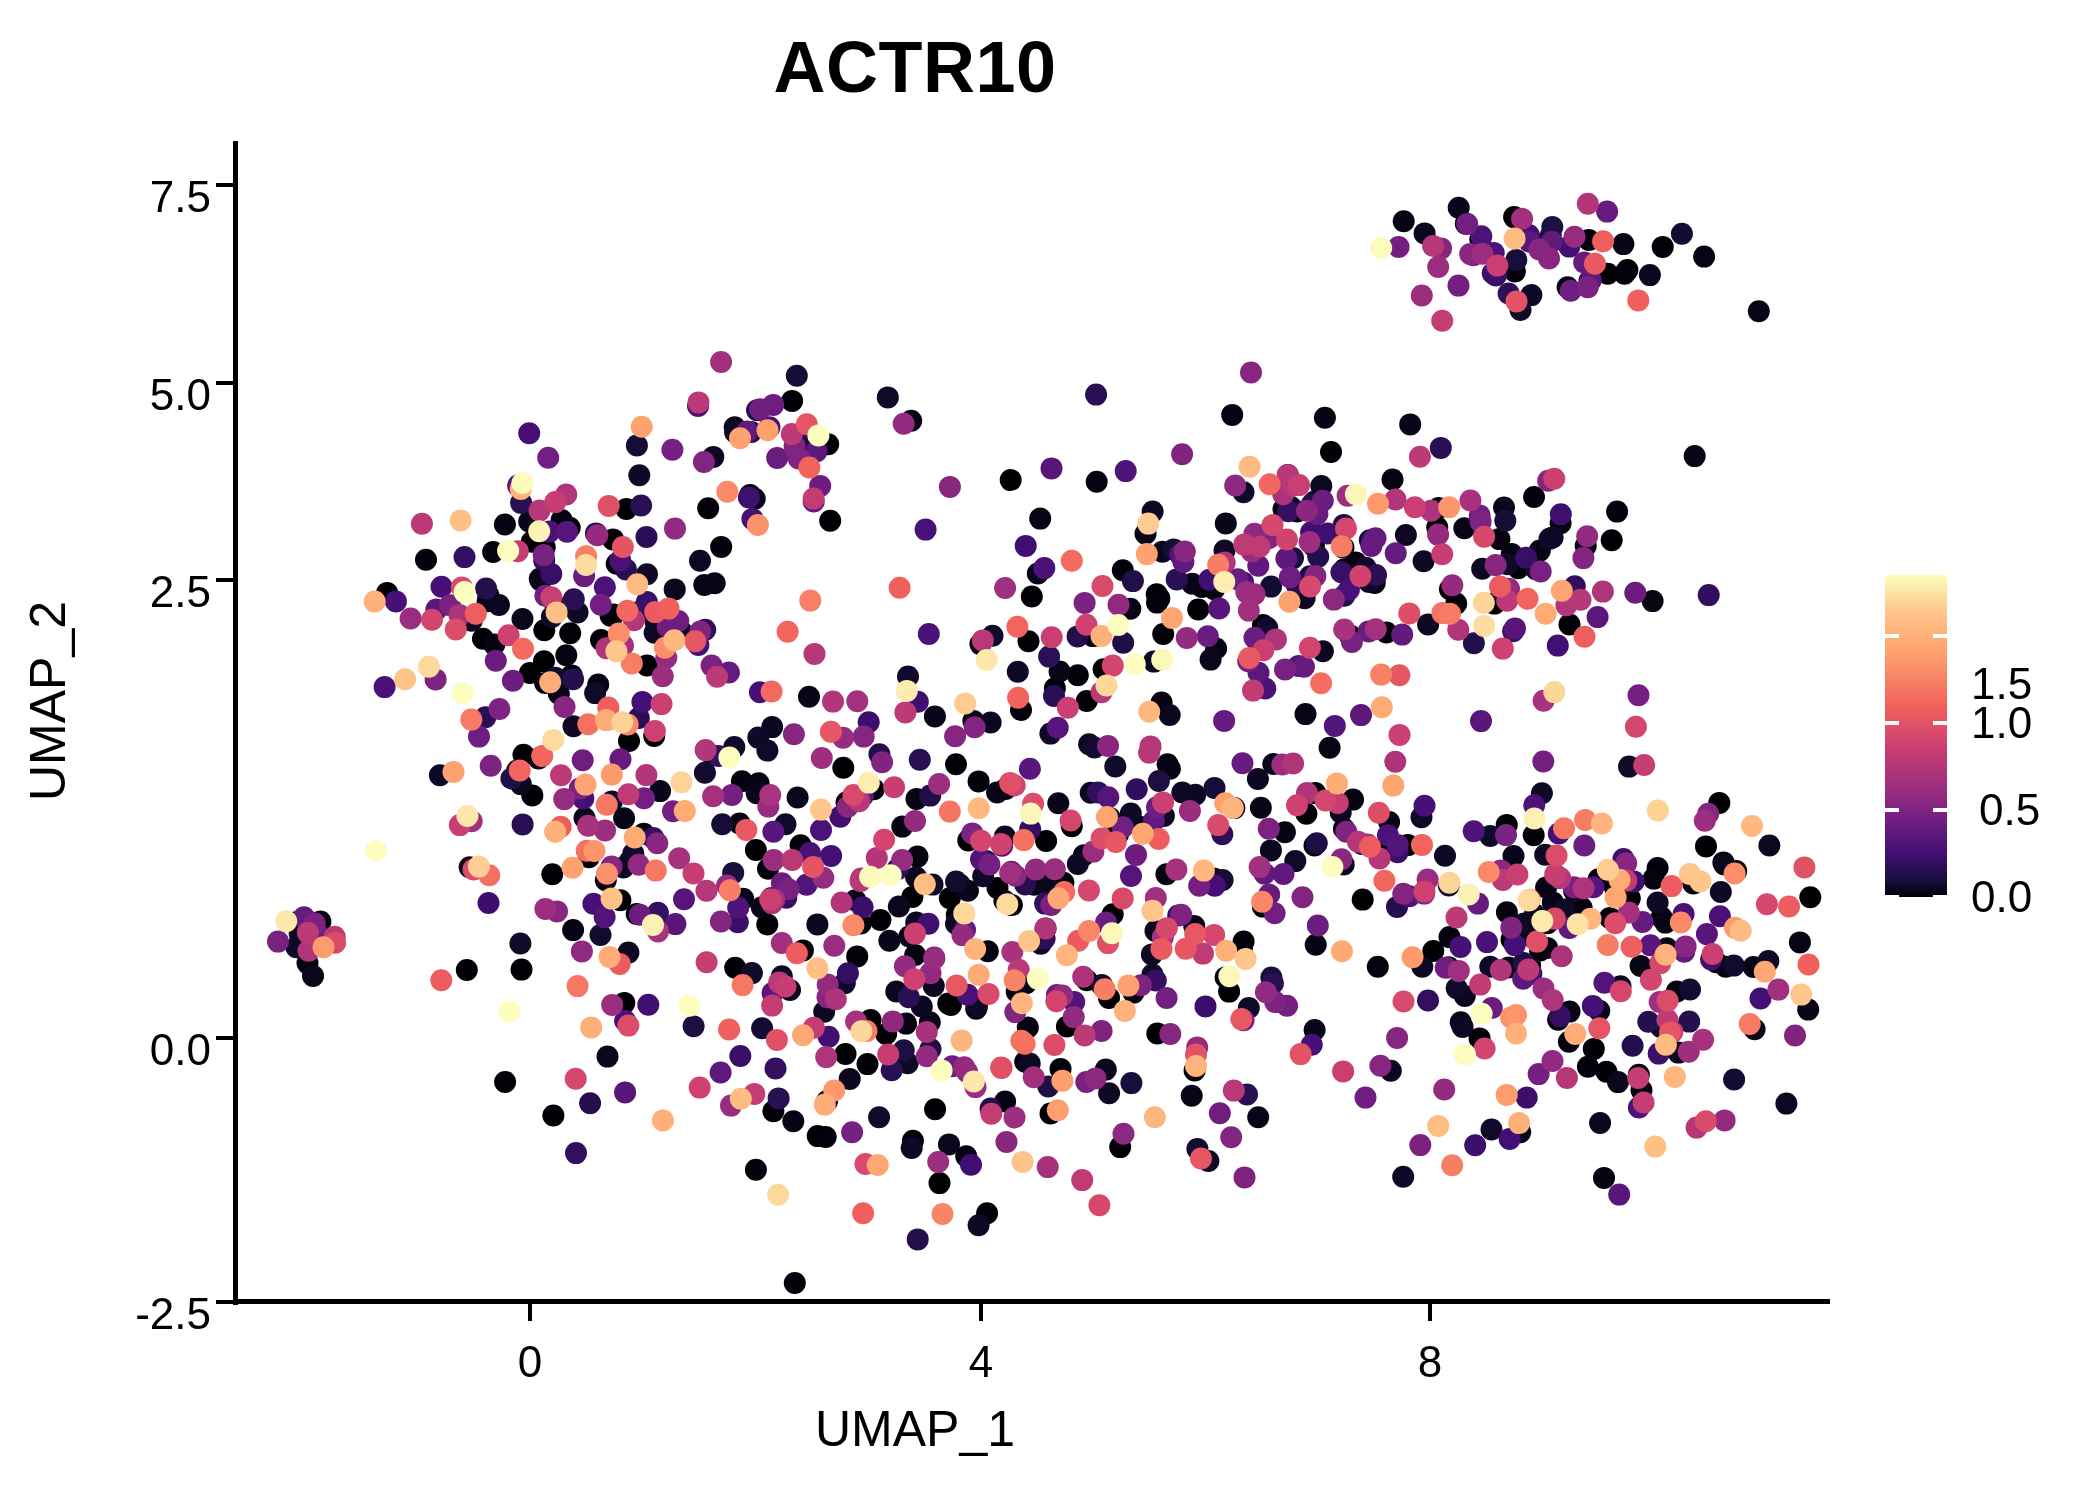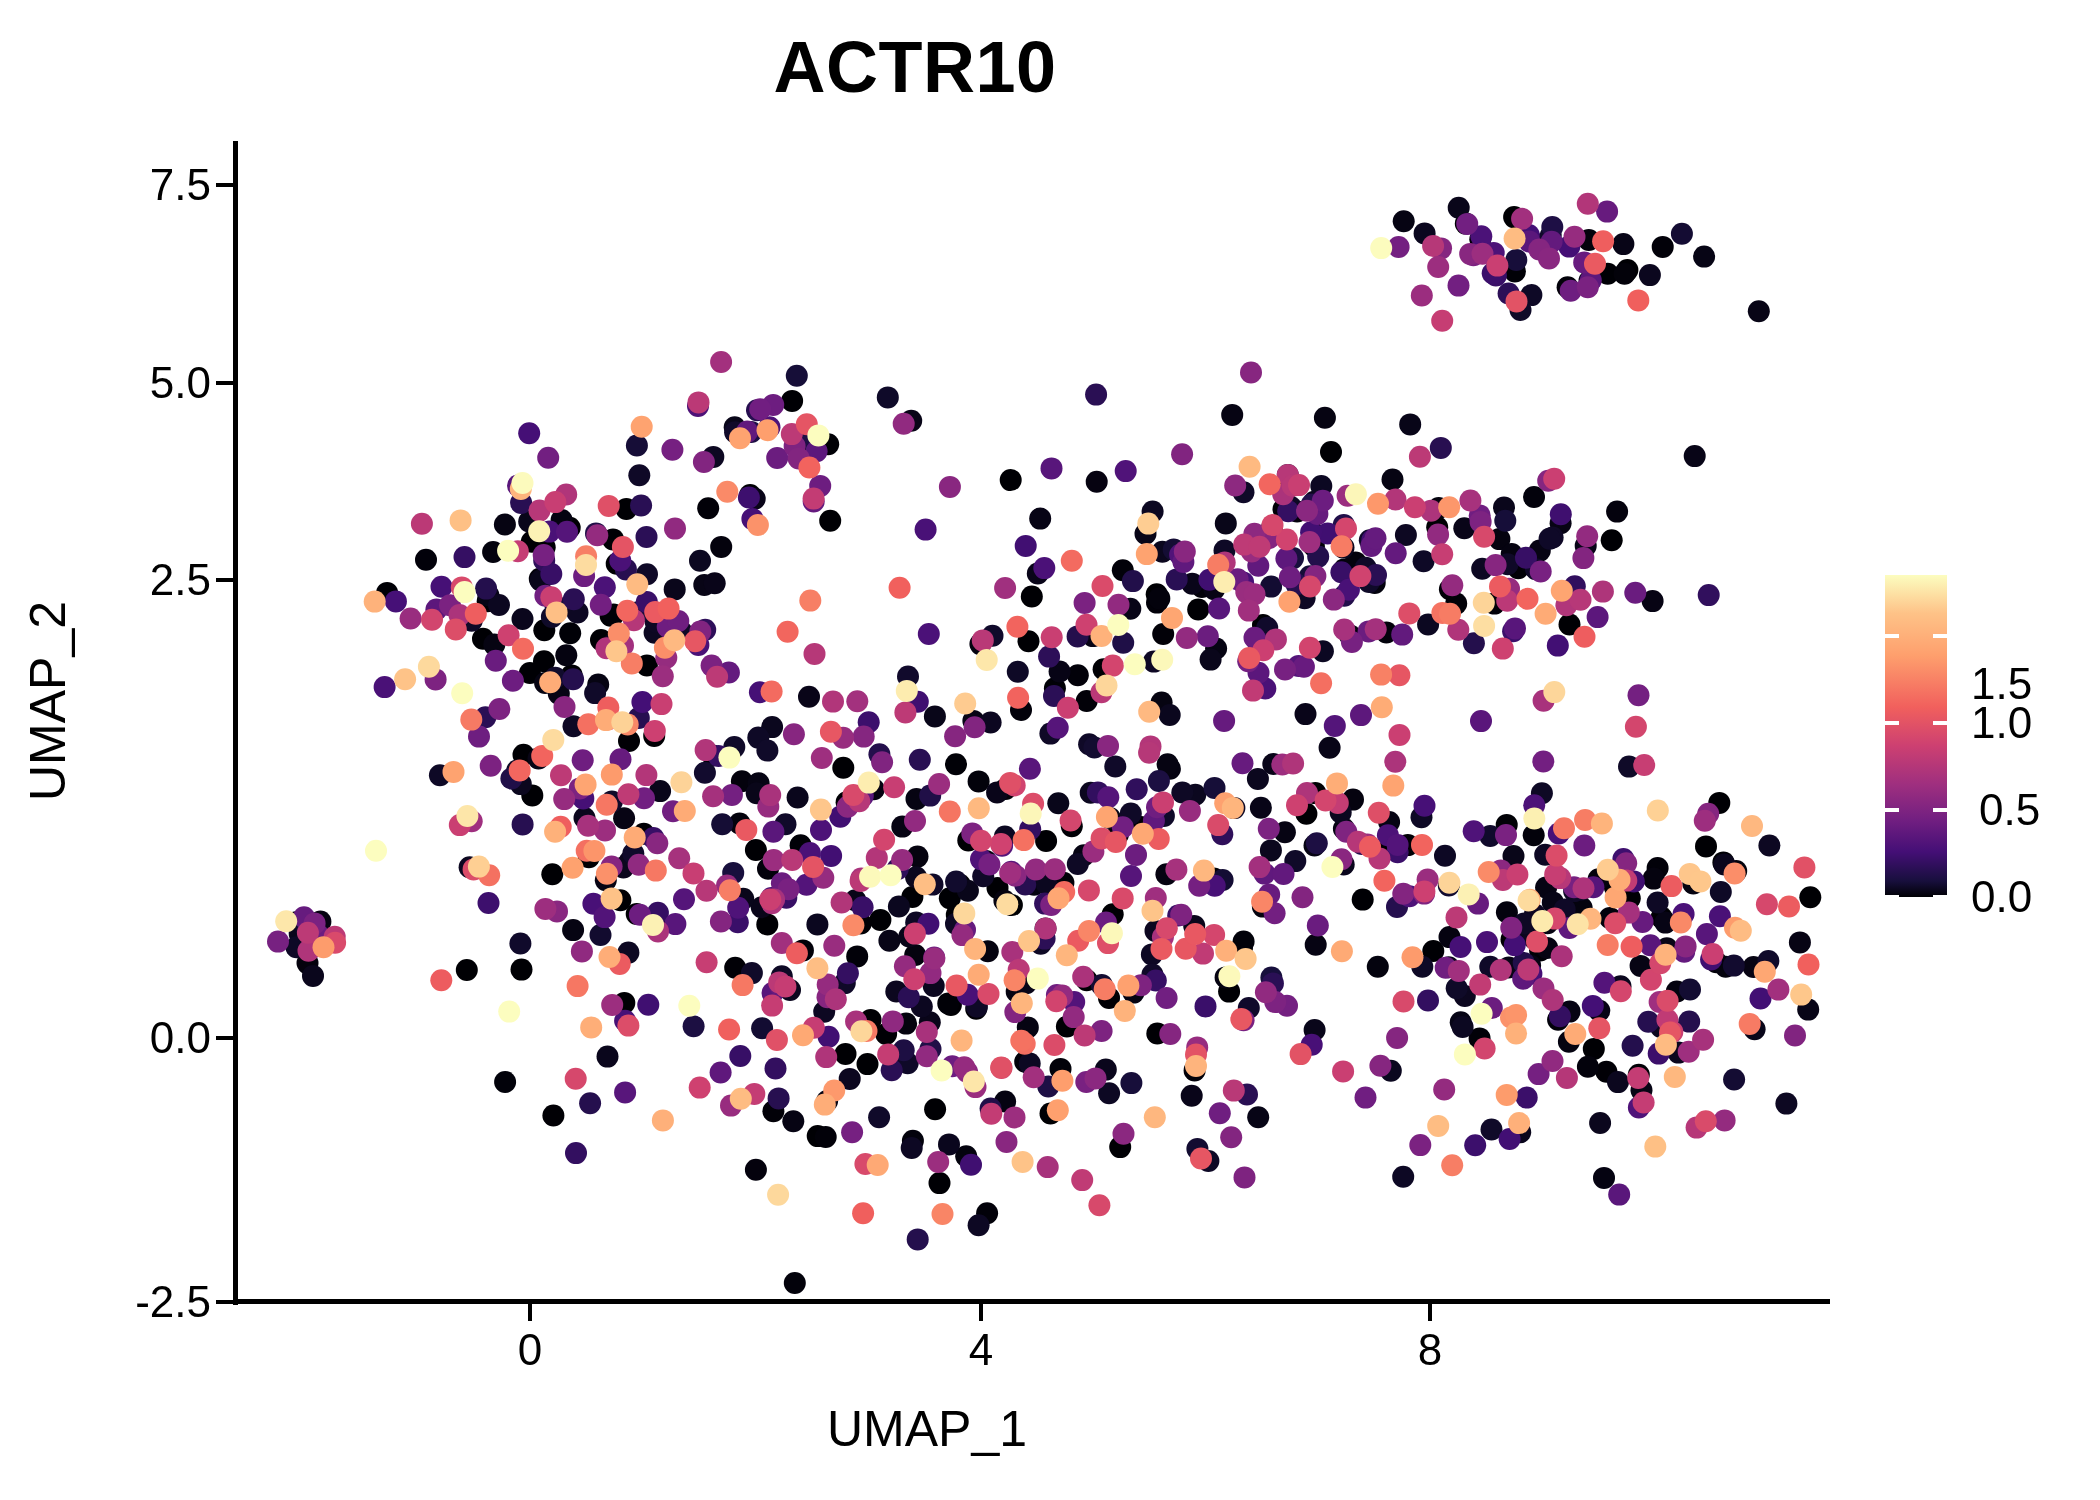--- a/index.html
+++ b/index.html
@@ -64,35 +64,36 @@
     position: absolute;
     background: #000000;
   }
   .tick-y { width: 17px; height: 4px; left: 216px; }
   .tick-x { height: 17px; width: 4px; top: 1304px; }
   .tick-label {
     position: absolute;
     color: #000000;
     font-size: 44px;
     white-space: nowrap;
+    margin-top: 12px;
   }
   .tick-label-y {
     text-align: right;
     right: 1889px;
     transform: translateY(-50%);
   }
   .tick-label-x {
     top: 1325px;
     transform: translateX(-50%);
     text-align: center;
   }
   
   #x-axis-title {
     position: absolute;
-    left: 12px;
+    left: 0;
     top: 1400px;
     width: 1830px;
     text-align: center;
     font-size: 50px;
     color: #000000;
   }
   #y-axis-title {
     position: absolute;
     left: -272px;
     top: 672px;

